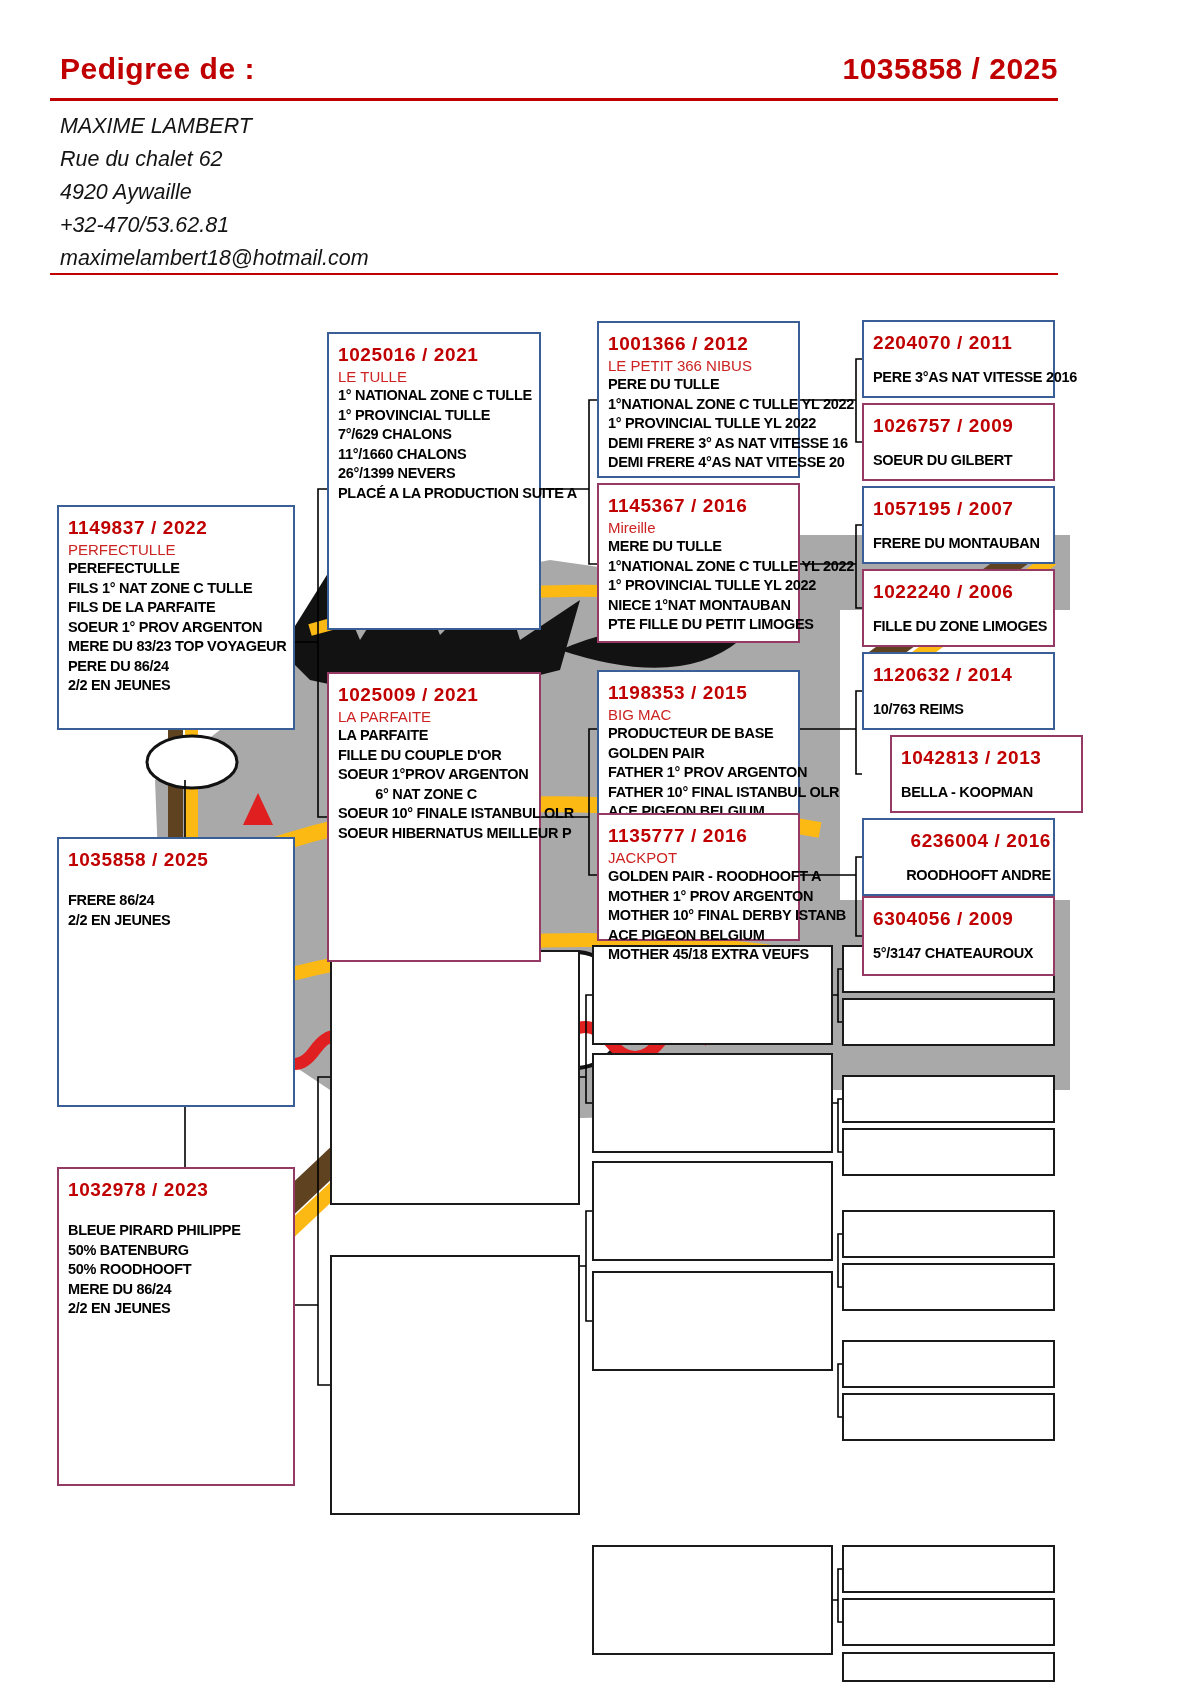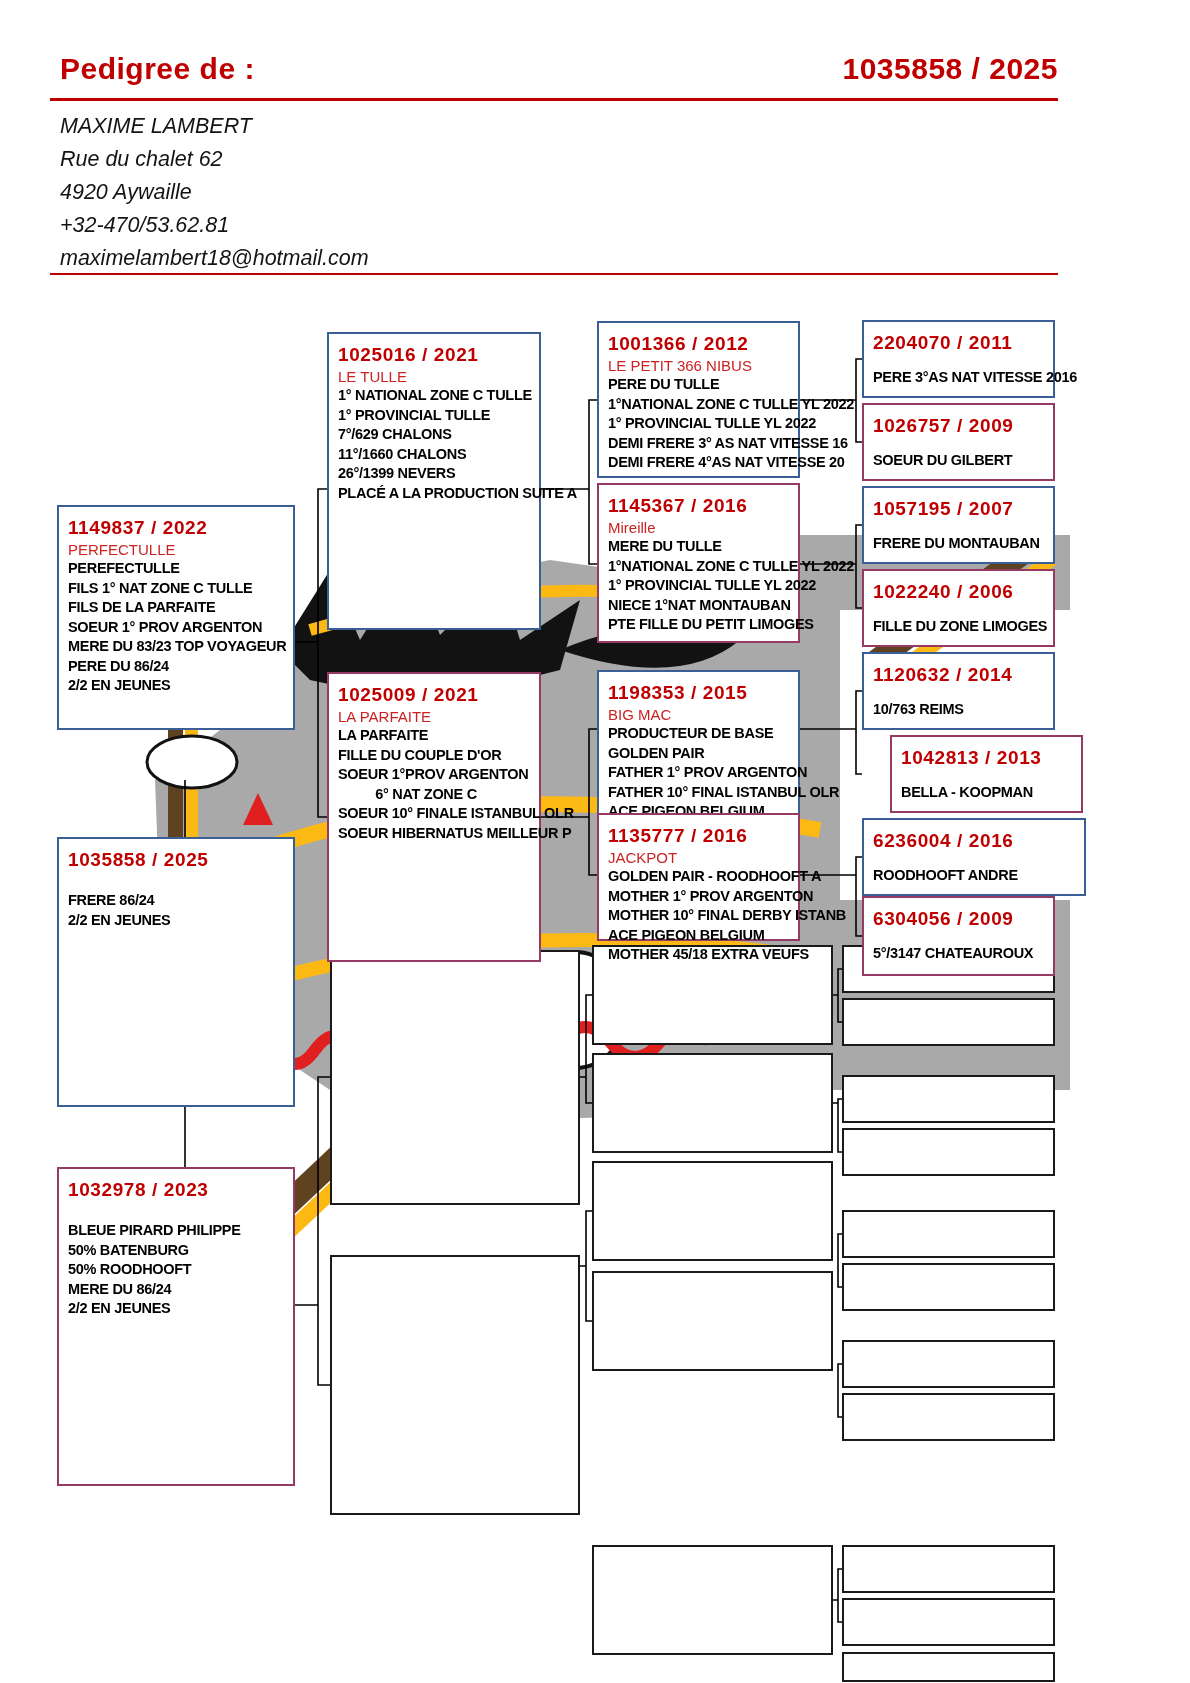--- a/index.html
+++ b/index.html
@@ -221,21 +221,21 @@
   <div class="pbox b-blue" style="left:862px;top:652px;width:193px;height:78px;">
     <div class="ring">1120632 / 2014</div>
     <div class="gap"></div>
     <div class="bline">10/763 REIMS</div>
   </div>
   <div class="pbox b-purple" style="left:862px;top:735px;width:193px;height:78px;margin-left:28px;">
     <div class="ring">1042813 / 2013</div>
     <div class="gap"></div>
     <div class="bline">BELLA - KOOPMAN</div>
   </div>
-  <div class="pbox b-blue" style="left:862px;top:818px;width:224px;height:78px;">
+  <div class="pbox b-blue" style="left:862px;top:818px;width:193px;height:78px;text-align:right;">
     <div class="ring">6236004 / 2016</div>
     <div class="gap"></div>
     <div class="bline">ROODHOOFT ANDRE</div>
   </div>
   <div class="pbox b-purple" style="left:862px;top:896px;width:193px;height:80px;">
     <div class="ring">6304056 / 2009</div>
     <div class="gap"></div>
     <div class="bline">5°/3147 CHATEAUROUX</div>
   </div>
 

